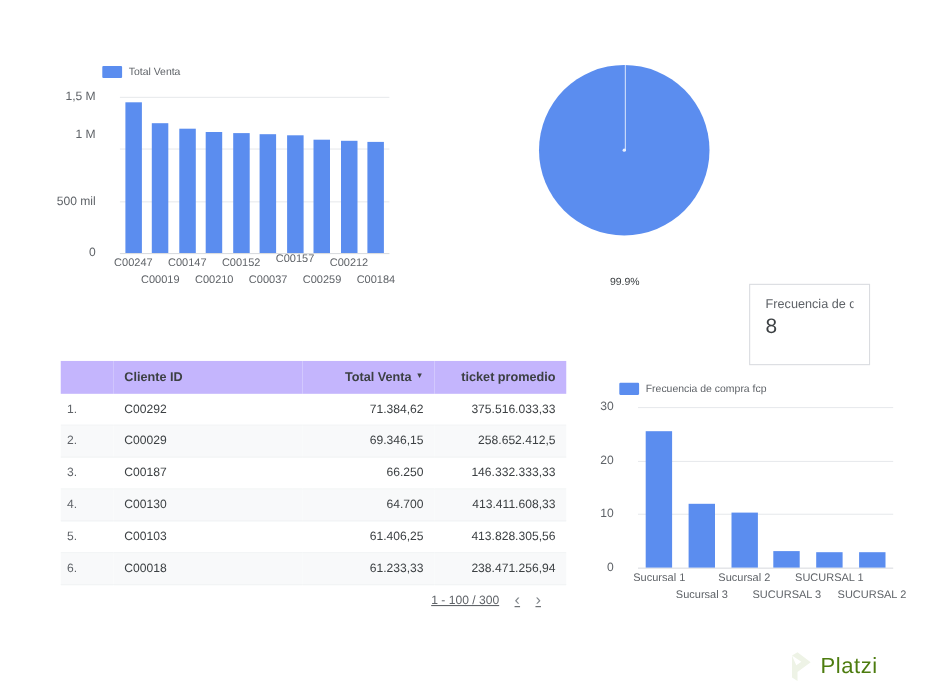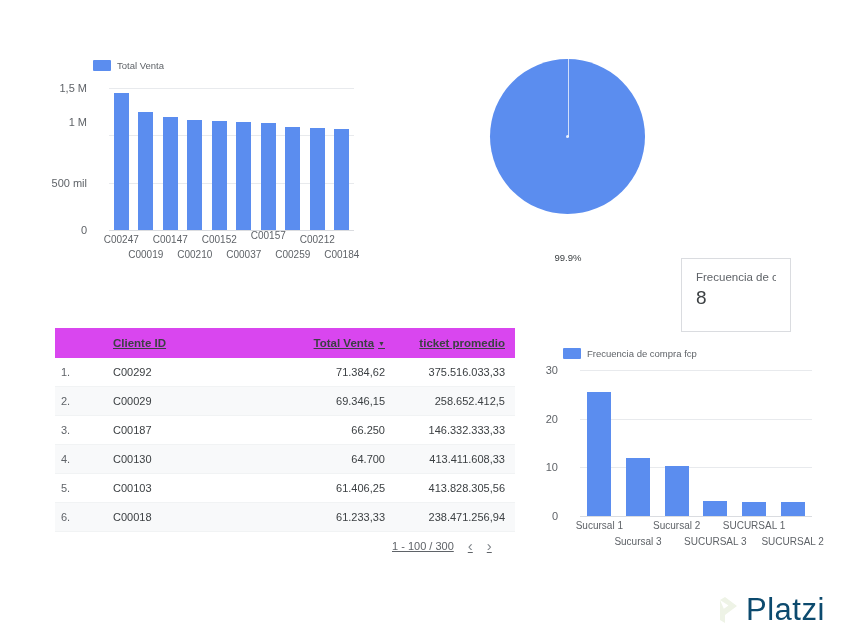--- a/index.html
+++ b/index.html
@@ -41,39 +41,39 @@
 
   
   .scorecard{position:absolute;border:1px solid #dadce0;background:#fff;box-sizing:border-box;padding:12px 14px;}
   .sc-title{font-size:11.5px;color:#5f6368;margin-bottom:4px;white-space:nowrap;overflow:hidden;}
   .sc-value{font-size:19px;color:#3c4043;}
 
   
   .table{position:absolute;overflow:hidden;}
   table{border-collapse:collapse;width:100%;table-layout:fixed;}
   thead th{
-    background:#d946ef;color:#3c4043;font-size:11.5px;font-weight:bold;
-    padding:9px 10px;text-align:right;border:none;white-space:nowrap;text-decoration:underline;
+    background:#c4b5fd;color:#3c4043;font-size:11.5px;font-weight:bold;
+    padding:9px 10px;text-align:right;border:none;white-space:nowrap;
   }
   thead th.c-idx{width:46px;}
   thead th.c-id{text-align:left;}
   tbody td{
     font-size:11px;color:#3c4043;padding:8px 10px;text-align:right;
     border-bottom:1px solid #f1f3f4;white-space:nowrap;
   }
   tbody td.c-idx{text-align:left;color:#5f6368;width:46px;padding-left:6px;}
   tbody td.c-id{text-align:left;}
   tbody tr.alt td{background:#f8f9fa;}
   .sort-arrow{font-size:7px;margin-left:4px;vertical-align:middle;}
   .pager{position:absolute;display:flex;align-items:center;gap:14px;font-size:11px;color:#5f6368;}
   .pg-arrow{font-size:15px;color:#80868b;line-height:1;cursor:default;}
 
   
   .watermark{position:absolute;display:flex;align-items:center;gap:8px;opacity:1;}
-  .wm-text{font-size:31px;color:#0c4a6e;letter-spacing:.5px;}
+  .wm-text{font-size:20px;color:#4d7c0f;letter-spacing:.5px;}
 </style>
 </head>
 <body>
 
 <div class="canvas">
 
   <div class="panel" style="left:60px;top:58px;width:300px;height:205px;">
 
     <div class="legend" style="position:absolute;left:33px;top:2px;">
       <span class="legend-swatch"></span>

